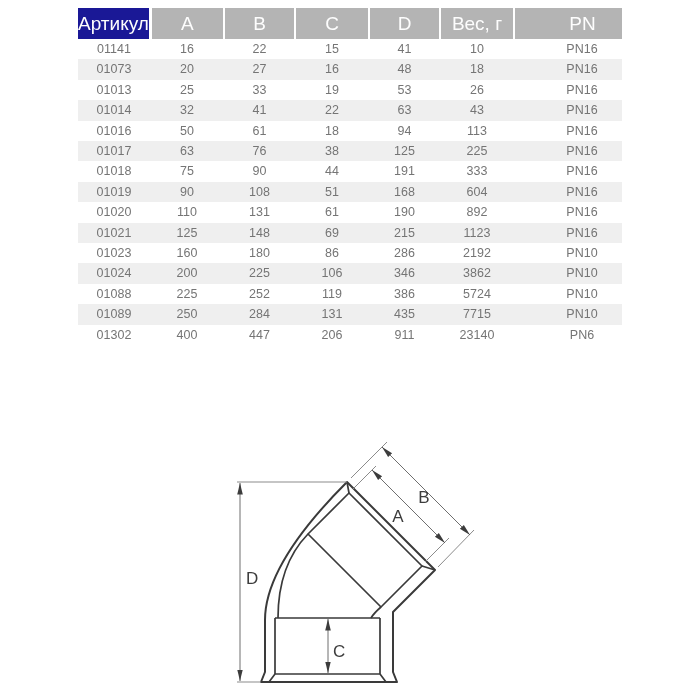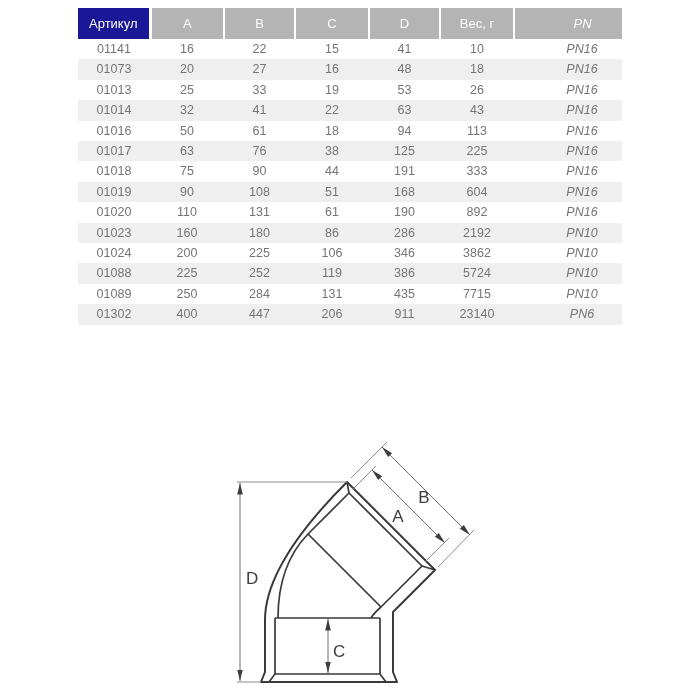--- a/index.html
+++ b/index.html
@@ -8,32 +8,32 @@
     position:relative; width:700px; height:700px; background:#ffffff;
     font-family:"Liberation Sans", sans-serif; overflow:hidden;
   }
   
   table.spec {
     position:absolute; left:78px; top:8px; width:544px;
     border-collapse:collapse; table-layout:fixed;
   }
   table.spec th {
     height:31px; background:var(--header-gray,#b4b4b4); color:#fdfdfd;
-    font-weight:400; font-size:13px; text-align:center; padding:0;
+    font-weight:400; font-size:19px; text-align:center; padding:0;
     border-right:2px solid #ffffff;
     margin-left:19px;
   }
   table.spec th:last-child { border-right:none; }
   table.spec th.article { background:var(--accent,#1a1896); border-right:3px solid #ffffff; }
   table.spec td {
     height:20.4px; padding:0; text-align:center;
     font-size:12.5px; color:var(--text-gray,#757575); line-height:20.4px;
   }
   table.spec tbody tr:nth-child(even) { background:var(--stripe,#efefef); }
-  table.spec th:last-child, table.spec td:last-child { padding-left:28px;font-style:italic; }
+  table.spec th:last-child, table.spec td:last-child { padding-left:28px; }
   
   svg.diagram { position:absolute; left:0; top:0; }
   .outline  { fill:none; stroke:#3a3a3a; stroke-width:2;   stroke-linejoin:round; }
   .inner    { fill:none; stroke:#3a3a3a; stroke-width:1.7; stroke-linejoin:round; }
   .dim      { fill:none; stroke:#6f6f6f; stroke-width:1; }
   .ext      { fill:none; stroke:#8b8b8b; stroke-width:1; }
   .dimlabel { fill:#3d3d3d; font-family:"Liberation Sans",sans-serif; font-size:17px; }
 </style>
 </head>
 <body>
@@ -137,20 +137,29 @@
         <tr>
           <td>01020</td>
           <td>110</td>
           <td>131</td>
           <td>61</td>
           <td>190</td>
           <td>892</td>
           <td>PN16</td>
         </tr>
         <tr>
+          <td>01021</td>
+          <td>125</td>
+          <td>148</td>
+          <td>69</td>
+          <td>215</td>
+          <td>1123</td>
+          <td>PN16</td>
+        </tr>
+        <tr>
           <td>01023</td>
           <td>160</td>
           <td>180</td>
           <td>86</td>
           <td>286</td>
           <td>2192</td>
           <td>PN10</td>
         </tr>
         <tr>
           <td>01024</td>

